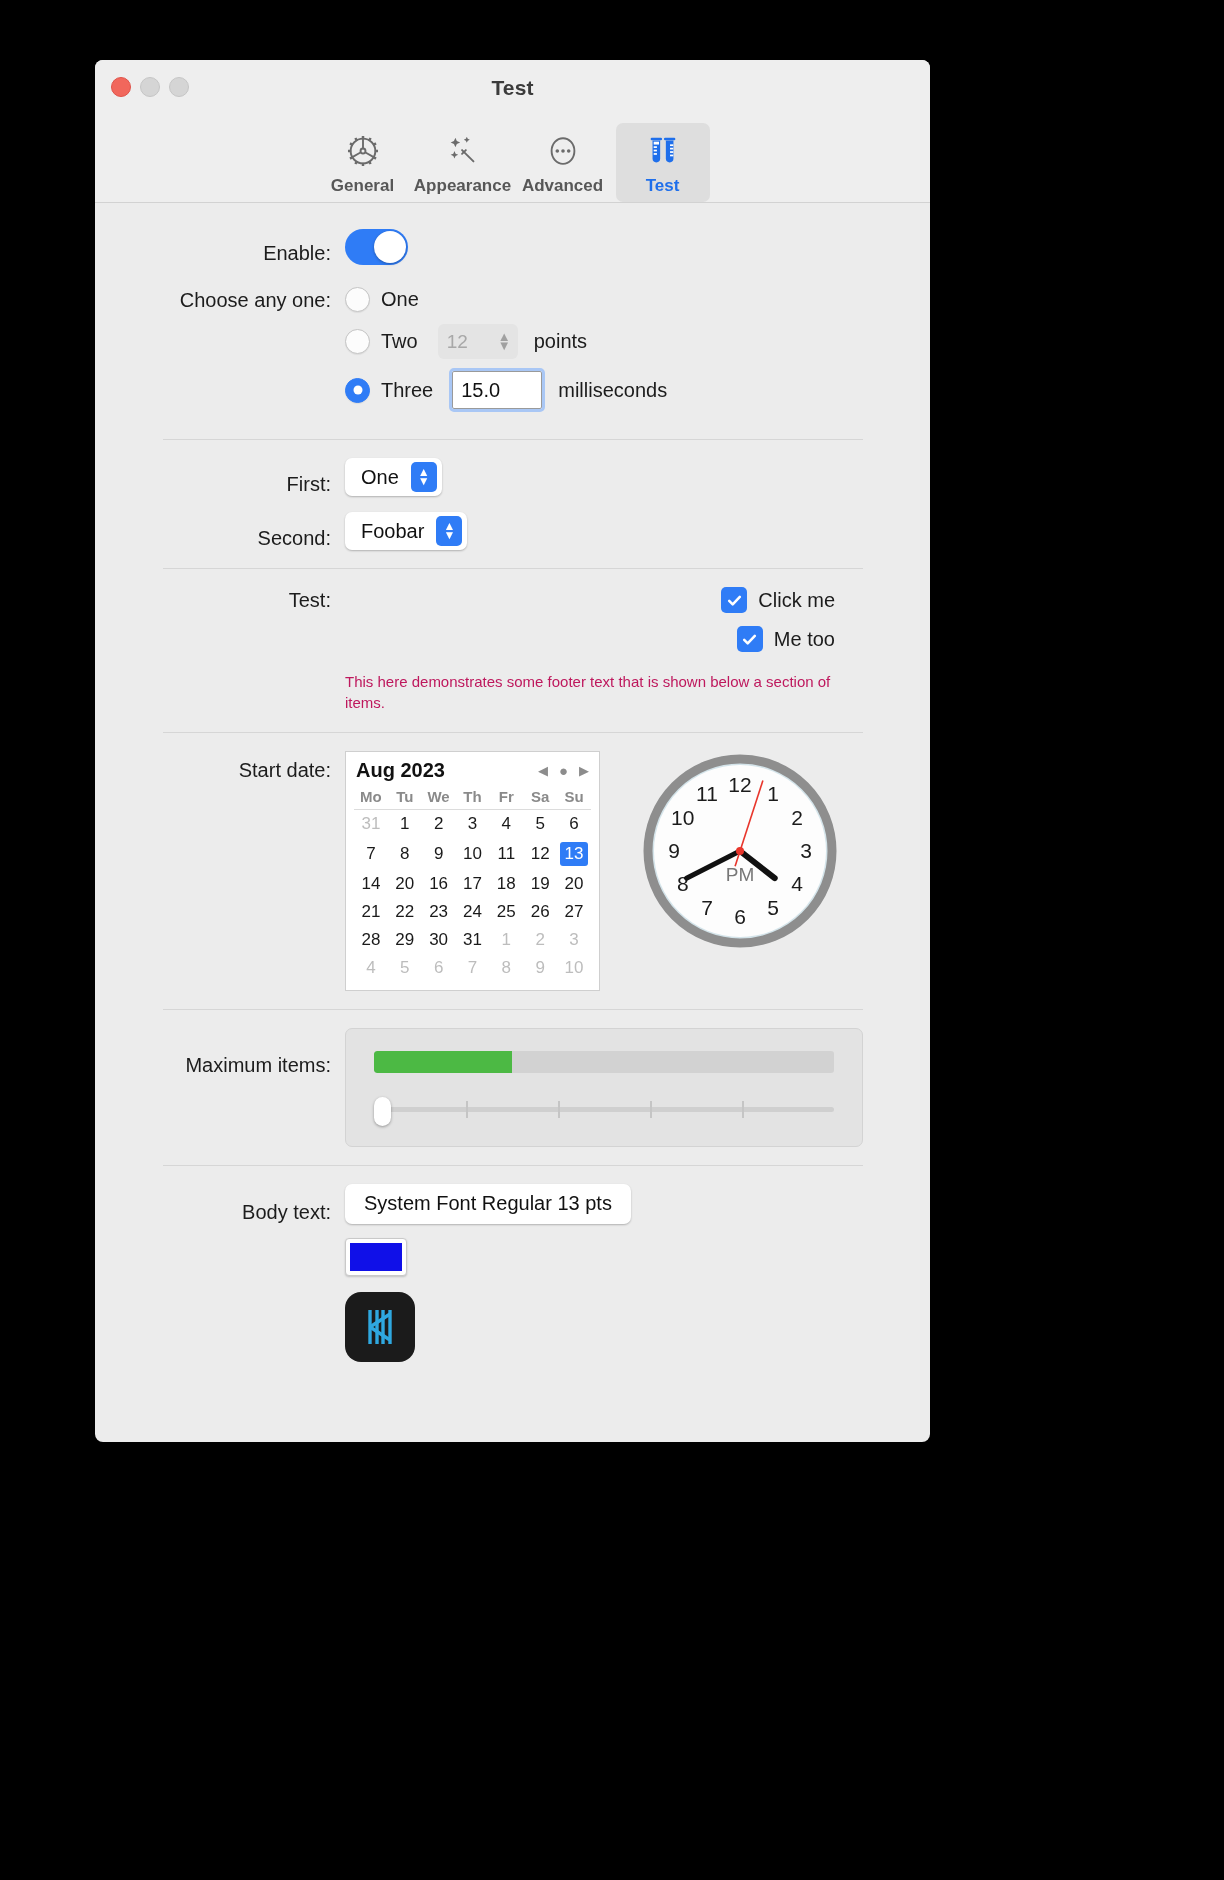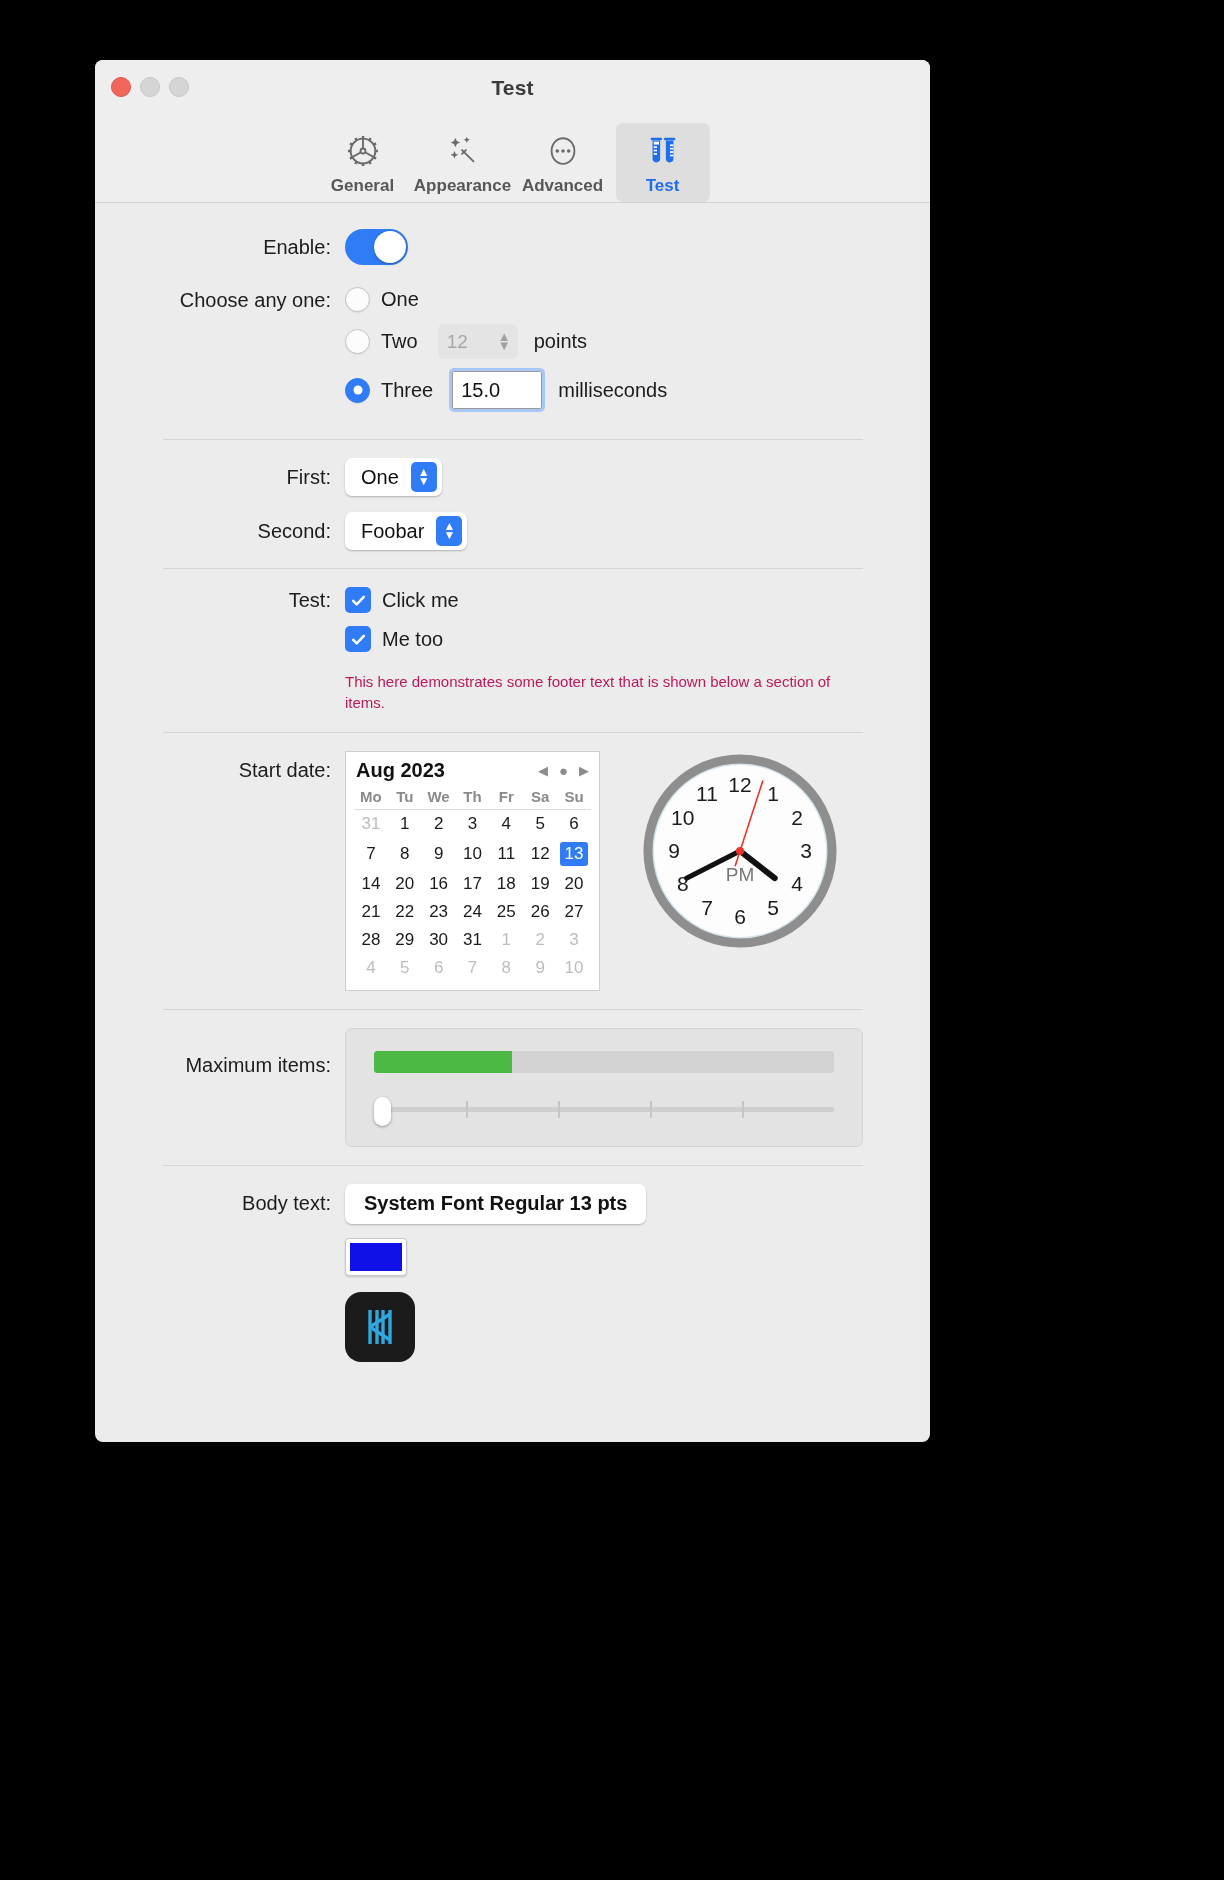--- a/index.html
+++ b/index.html
@@ -47,21 +47,21 @@
     width: 94px; padding: 8px 4px 6px;
     display: flex; flex-direction: column; align-items: center; gap: 5px;
     border-radius: 7px; cursor: default;
   }
   .tab.selected { background: #dedede; }
   .tab .ticon { height: 40px; display: flex; align-items: center; justify-content: center; }
   .tab .tlabel { font-size: 17px; color: #575757; white-space: nowrap; }
   .tab.selected .tlabel { color: #1f6feb; }
   
   .content { padding: 26px 0 0 0; position: relative; height: 1239px; }
-  .row { display: flex; align-items: center; margin-bottom: 0; }
+  .row { display: flex; align-items: flex-end; margin-bottom: 0; }
   .lbl {
     width: 250px; text-align: right; padding-right: 14px;
     font-size: 20px; color: #1c1c1c; flex: none;
   }
   .ctl { display: flex; align-items: center; }
   .divider {
     height: 1px; background: #d6d6d6; margin: 18px auto;
     width: 700px;
   }
   
@@ -113,21 +113,21 @@
     box-shadow: 0 1px 2px rgba(0,0,0,.25);
     display: flex; align-items: center; padding: 0 5px 0 16px; gap: 12px;
   }
   .popup .pval { font-size: 20px; color: #111; }
   .popup .pchev {
     width: 26px; height: 30px; border-radius: 5px; background: #2f7cf6;
     color: #fff; display: flex; flex-direction: column; align-items: center;
     justify-content: center; line-height: 0.72; font-size: 14px;
   }
   
-  .cbrow { display: flex; align-items: center; margin-bottom: 13px; }
+  .cbrow { display: flex; align-items: center; margin-bottom: 13px; justify-content: flex-end; }
   .cbox {
     width: 26px; height: 26px; border-radius: 5px; background: #2f7cf6;
     display: flex; align-items: center; justify-content: center; flex: none;
   }
   .cbox svg { display: block; }
   .cblabel { font-size: 20px; color: #1c1c1c; margin-left: 11px; }
   .footer-text {
     font-size: 15px; color: #be185d; line-height: 1.42; max-width: 490px;
   }
   
@@ -175,21 +175,21 @@
   .slider .thumb {
     position: absolute; top: -1px; width: 17px; height: 29px;
     border-radius: 9px; background: #fff;
     box-shadow: 0 1px 3px rgba(0,0,0,.35);
   }
   
   .fontbtn {
     height: 40px; background: #fff; border-radius: 7px;
     box-shadow: 0 1px 2px rgba(0,0,0,.25);
     display: flex; align-items: center; padding: 0 19px;
-    font-size: 20px; color: #111; font-weight: bold;
+    font-size: 20px; color: #111;
   }
   .colorwell {
     width: 62px; height: 38px; background: #fff;
     border: 1px solid #c9c9c9; border-radius: 4px;
     padding: 4px; box-shadow: 0 1px 2px rgba(0,0,0,.18);
   }
   .colorwell .swatch { width: 100%; height: 100%; }
   .appicon {
     width: 70px; height: 70px; border-radius: 16px; background: #1b1b1b;
     display: flex; align-items: center; justify-content: center;

